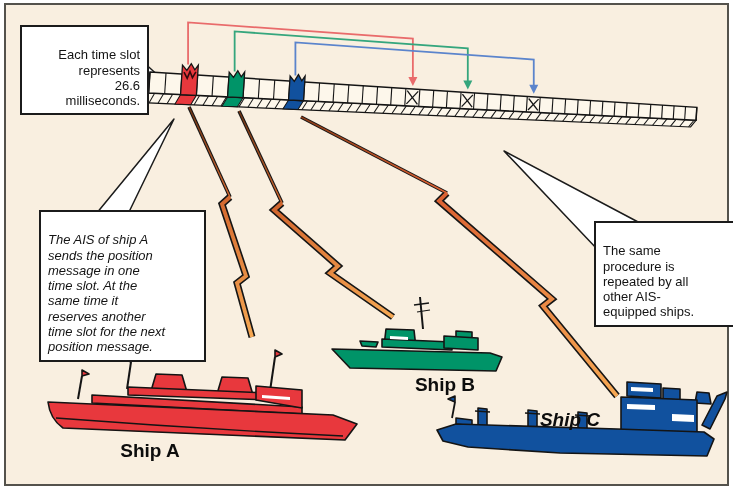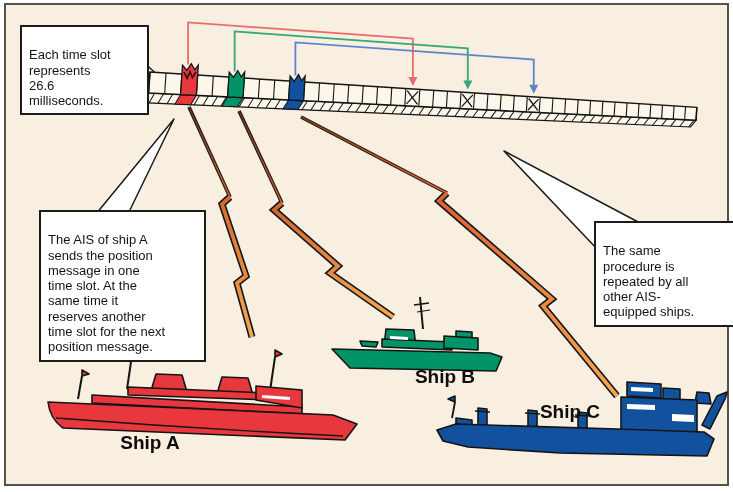--- a/index.html
+++ b/index.html
@@ -13,21 +13,21 @@
     background:#f9efe0;border:2px solid #54524c;
   }
   svg{position:absolute;left:0;top:0;}
   .callout{
     position:absolute;background:#ffffff;border:2px solid #1b1b1b;
     color:#141414;font-size:13px;line-height:15.3px;padding:5px 7px;
     white-space:pre-line;z-index:3;
   }
   .ship-label{
     position:absolute;font-weight:bold;font-size:19px;color:#0d0d0d;
-    text-align:center;width:110px;z-index:3;
+    text-align:center;width:110px;z-index:3;margin-top:8px;
   }
 </style>
 </head>
 <body>
 
 <div class="canvas"></div>
 
 <svg id="diagram" width="733" height="492" viewBox="0 0 733 492">
   <defs>
     <linearGradient id="boltg1" gradientUnits="userSpaceOnUse" x1="189" y1="107" x2="252" y2="337">
@@ -250,41 +250,41 @@
     <polygon points="702,425 717,396 727,392 725,399 710,429"></polygon>
     <polygon points="621,397 697,400 697,436 621,433"></polygon>
     <polygon points="456,418 472,420 472,426 456,424"></polygon>
     <path d="M437,430 L456,424 L617,429 L704,432 L714,439 L707,456 L560,453 L468,447 L443,441 Z"></path>
     <polygon points="631,387 653,388 653,392 631,391" fill="#ffffff" stroke="none"></polygon>
     <polygon points="627,404 655,405 655,410 627,409" fill="#ffffff" stroke="none"></polygon>
     <polygon points="672,414 694,415 694,422 672,421" fill="#ffffff" stroke="none"></polygon>
   </g>
 </svg>
 
-<div class="callout" style="left:20px;top:25px;width:111px;">
+<div class="callout" style="left:20px;top:25px;width:111px;text-align:right;">
   <span>Each time slot
 represents
 26.6
 milliseconds.</span>
 </div>
 
-<div class="callout" style="left:39px;top:210px;width:149px;">
+<div class="callout" style="left:39px;top:210px;width:149px;font-style:italic;">
   <span>The AIS of ship A
 sends the position
 message in one
 time slot. At the
 same time it
 reserves another
 time slot for the next
 position message.</span>
 </div>
 
 <div class="callout" style="left:594px;top:221px;width:126px;">
   <span>The same
 procedure is
 repeated by all
 other AIS-
 equipped ships.</span>
 </div>
 
 <div class="ship-label" style="left:95px;top:432px;">Ship A</div>
 <div class="ship-label" style="left:390px;top:366px;">Ship B</div>
-<div class="ship-label" style="left:515px;top:401px;">Ship C</div>
+<div class="ship-label" style="left:515px;top:401px;font-style:italic;">Ship C</div>
 
 </body></html>

